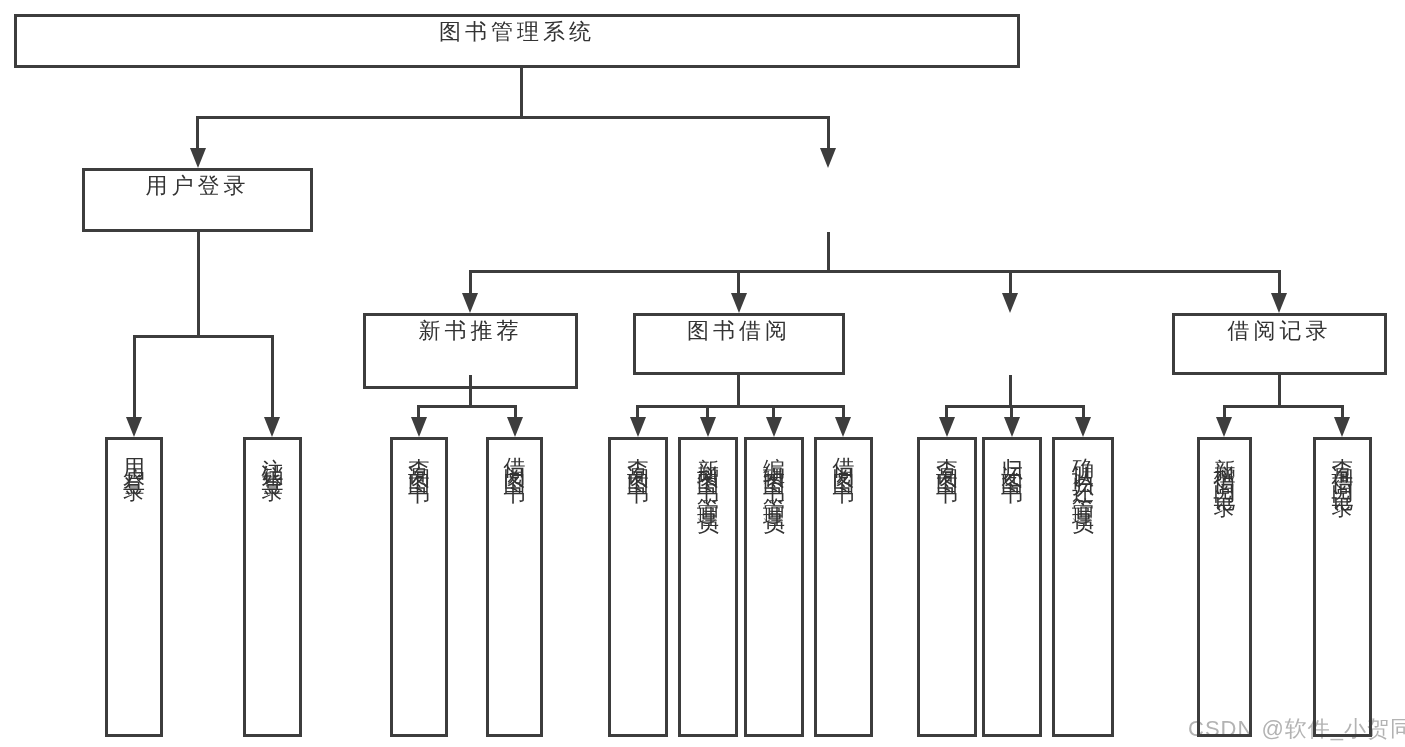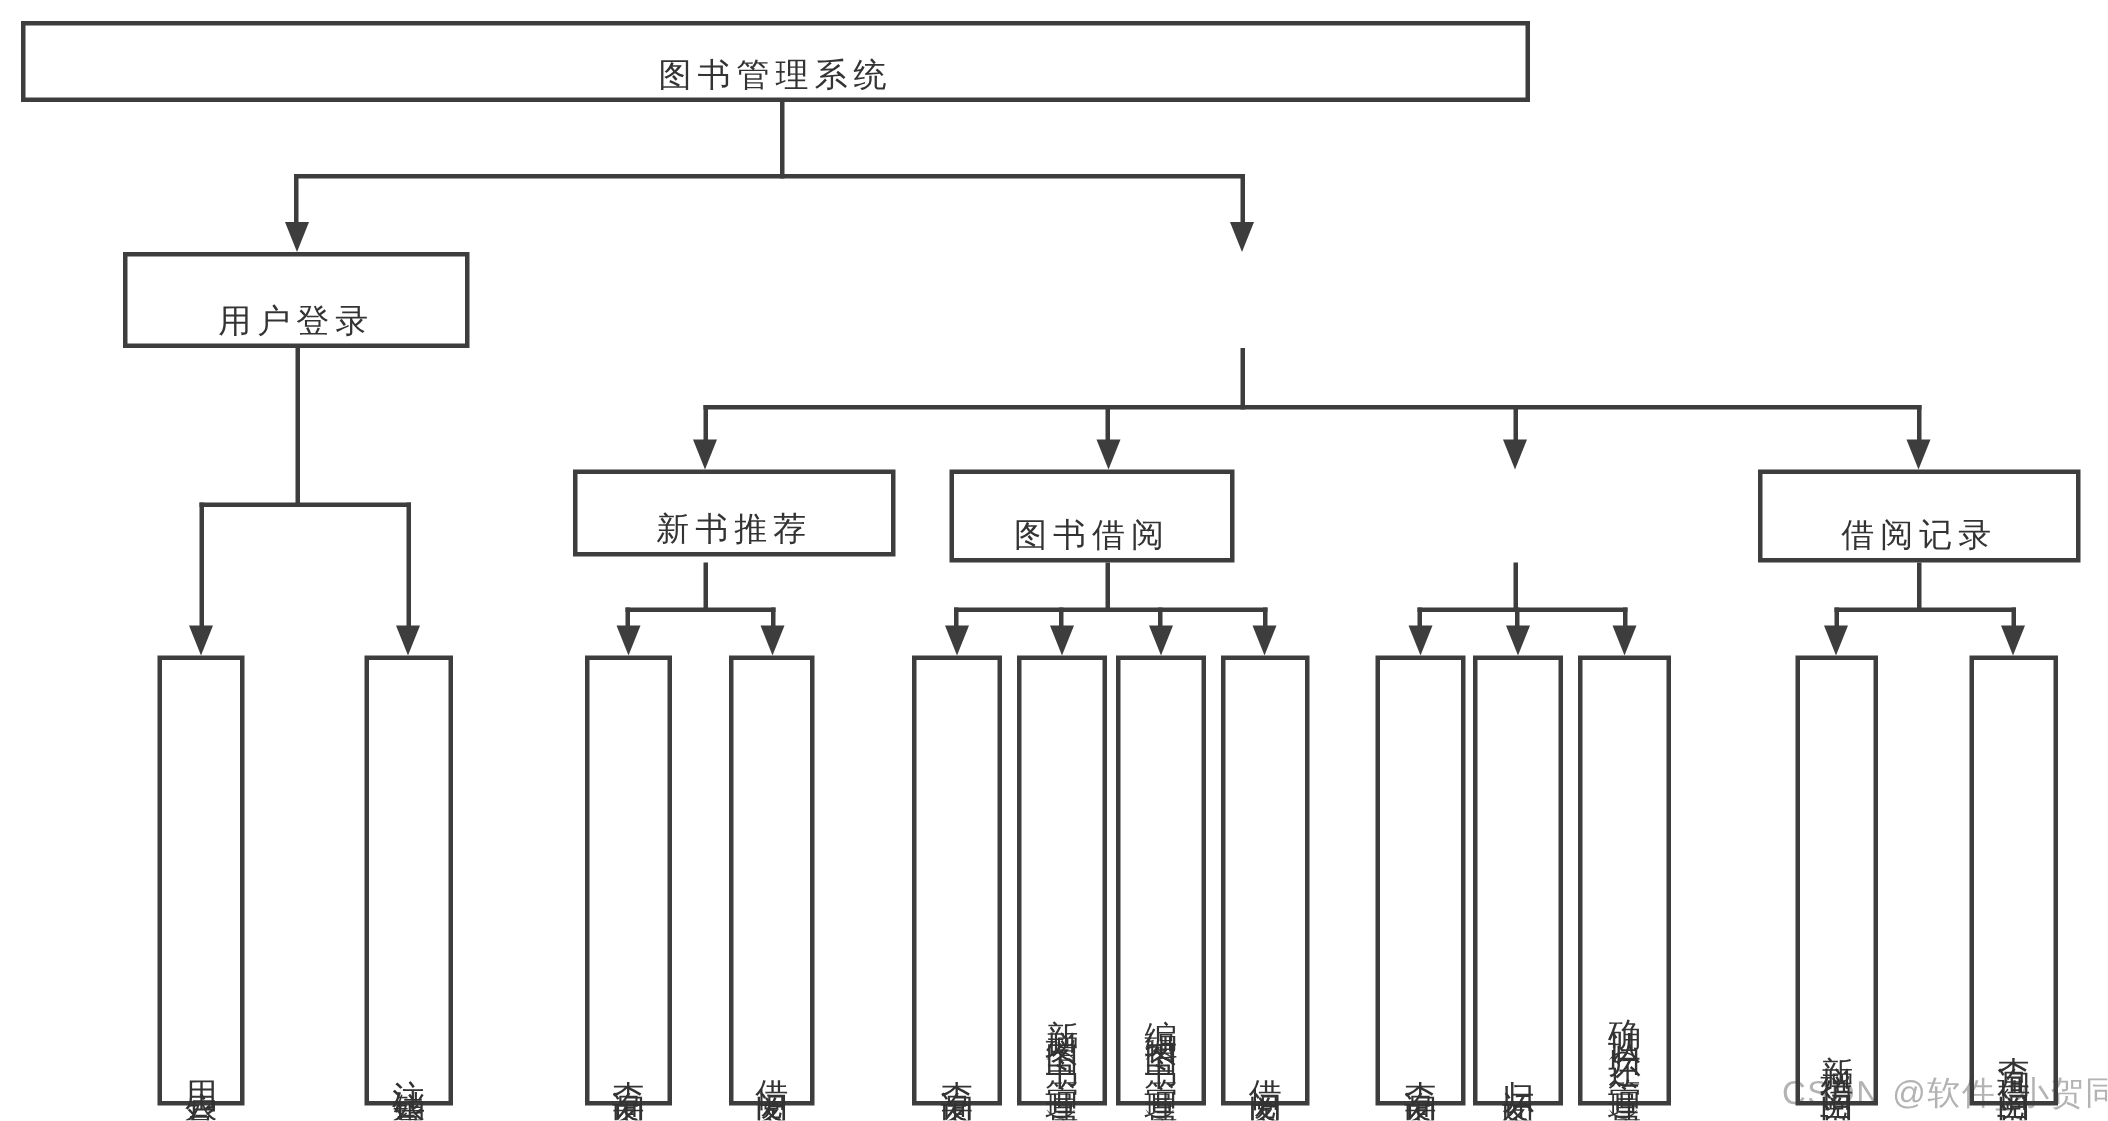--- a/index.html
+++ b/index.html
@@ -2,21 +2,21 @@
 <html><head>
 <meta charset="utf-8">
 <style>
   html,body{margin:0;padding:0;background:#ffffff;}
   .canvas{
     position:relative;width:1405px;height:747px;background:#ffffff;overflow:hidden;
     font-family:"Liberation Sans","DejaVu Sans",sans-serif;color:#333333;
   }
   .node{
     position:absolute;border:3px solid #3d3d3d;background:transparent;
-    display:flex;align-items:flex-end;justify-content:center;box-sizing:border-box;
+    display:flex;align-items:flex-start;justify-content:center;box-sizing:border-box;
     z-index:2;
   }
   .h-node span{font-size:22px;letter-spacing:4px;color:#333333;white-space:nowrap;}
   .vt{
     display:inline-block;writing-mode:vertical-rl;text-orientation:mixed;
     font-size:22px;letter-spacing:8px;color:#333333;line-height:1;
   }
   .ln{position:absolute;display:block;background:#3d3d3d;z-index:1;}
   .ar{
     position:absolute;display:block;width:0;height:0;z-index:1;
@@ -67,24 +67,24 @@
     <i class="ln" style="left:469px;top:270px;width:3px;height:28px"></i>
     <i class="ar" style="left:462px;top:293px"></i>
     <i class="ln" style="left:737px;top:270px;width:3px;height:28px"></i>
     <i class="ar" style="left:731px;top:293px"></i>
     <i class="ln" style="left:1009px;top:270px;width:3px;height:28px"></i>
     <i class="ar" style="left:1002px;top:293px"></i>
     <i class="ln" style="left:1278px;top:270px;width:3px;height:28px"></i>
     <i class="ar" style="left:1271px;top:293px"></i>
   </div>
 
-  <div class="node h-node" style="left:382px;top:313px;width:215px;height:58px">
+  <div class="node h-node" style="left:363px;top:313px;width:215px;height:76px">
     <span>新书推荐</span>
   </div>
-  <div class="node h-node" style="left:633px;top:313px;width:190px;height:62px">
+  <div class="node h-node" style="left:633px;top:313px;width:212px;height:62px">
     <span>图书借阅</span>
   </div>
   <div class="node h-node" style="left:1172px;top:313px;width:215px;height:62px">
     <span>借阅记录</span>
   </div>
 
   <div>
     <i class="ln" style="left:469px;top:375px;width:3px;height:33px"></i>
     <i class="ln" style="left:417px;top:405px;width:100px;height:3px"></i>
     <i class="ln" style="left:417px;top:405px;width:3px;height:16px"></i>

